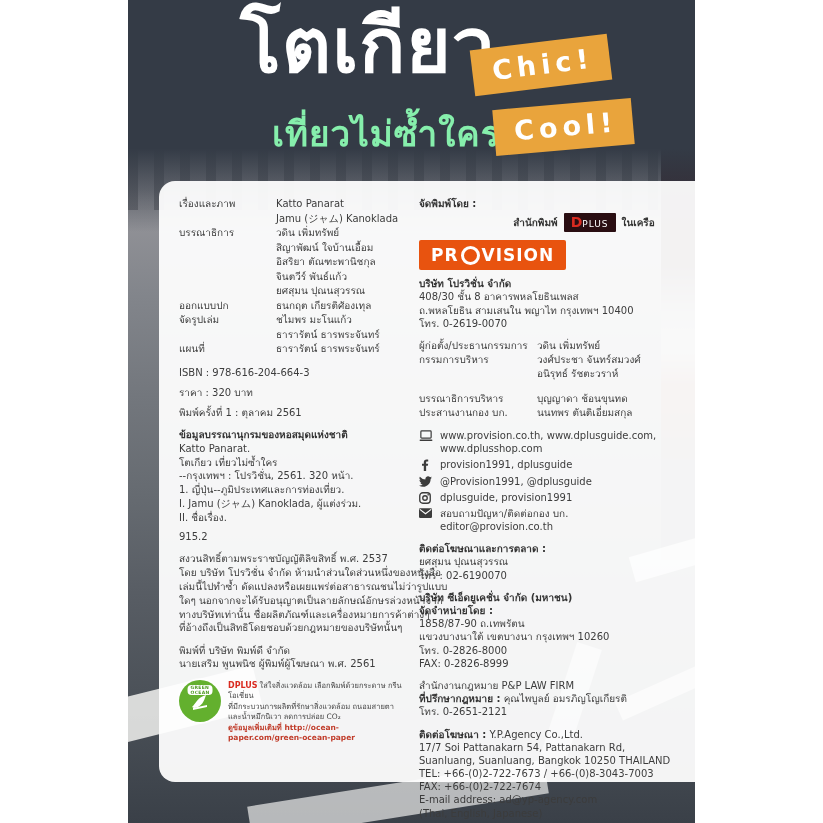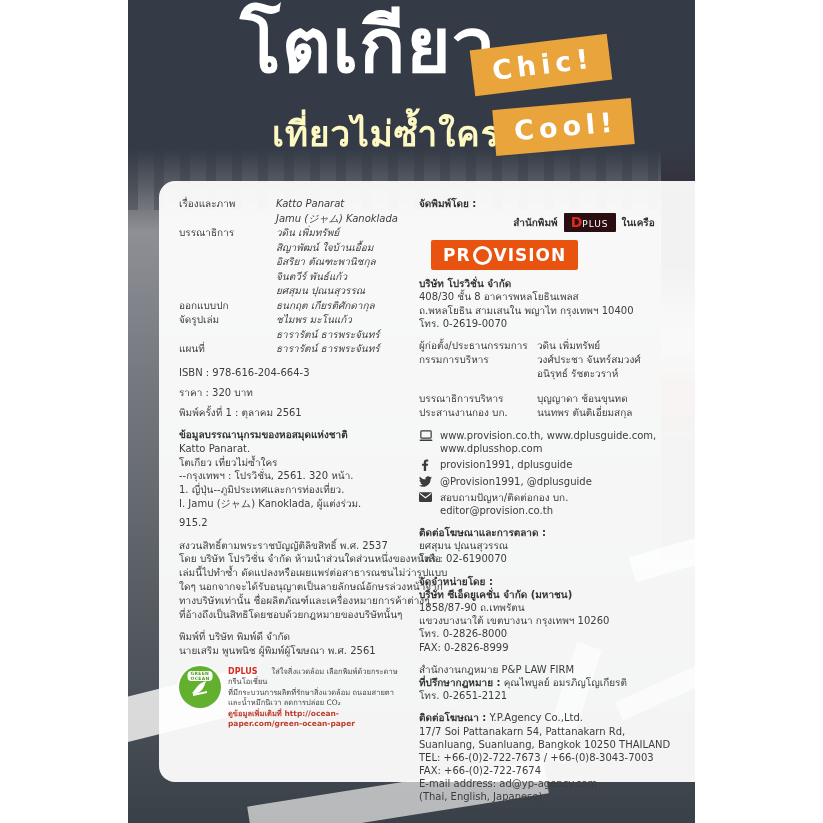--- a/index.html
+++ b/index.html
@@ -15,66 +15,66 @@
   .stripe{position:absolute;background:rgba(242,242,240,.85);}
   .s1{left:-18px;bottom:96px;width:150px;height:44px;transform:rotate(-14deg);}
   .s2{left:120px;bottom:6px;width:300px;height:34px;transform:rotate(-9deg);opacity:.8;}
   .s3{right:-6px;bottom:250px;width:70px;height:26px;transform:rotate(-16deg);opacity:.9;}
   .s4{right:-10px;bottom:120px;width:90px;height:20px;transform:rotate(-24deg);opacity:.75;}
   .s5{left:430px;bottom:60px;width:26px;height:120px;transform:rotate(18deg);opacity:.7;}
   
   .header-overlay{position:absolute;left:0;top:0;width:100%;height:232px;
     background:linear-gradient(180deg,#343b46 0%,#343b46 64%,rgba(52,59,70,.55) 82%,rgba(52,59,70,0) 100%);}
   .title{position:absolute;left:112px;top:6px;color:#fff;font-size:76px;font-weight:800;line-height:1.05;letter-spacing:1px;}
-  .subtitle{position:absolute;left:144px;top:106px;color:#fef9c3;font-size:35px;font-weight:800;letter-spacing:1px;}
+  .subtitle{position:absolute;left:144px;top:106px;color:#86efac;font-size:35px;font-weight:800;letter-spacing:1px;}
   .badge{position:absolute;background:#e9a43c;color:#fff;font-weight:800;font-size:27px;
     letter-spacing:5px;padding:7px 16px 8px 20px;}
   .badge-chic{left:344px;top:42px;transform:rotate(-7deg);}
   .badge-cool{left:366px;top:104px;transform:rotate(-5deg);}
   
   .card{position:absolute;left:31px;top:181px;width:608px;height:601px;background:rgba(255,255,255,.94);
     border-radius:16px;box-sizing:border-box;padding:16px 18px 12px 20px;color:#3c3c3c;
     display:grid;grid-template-columns:226px 1fr;column-gap:14px;}
   .col{min-width:0;}
   .sec{margin-bottom:9px;}
   .line{font-size:10px;line-height:1.32;white-space:nowrap;}
   .wrap{white-space:normal;}
   .bold{font-weight:700;color:#333;}
   .crow{display:flex;}
   .clabel{width:97px;flex:0 0 97px;font-size:10px;line-height:1.45;}
   .cvals{flex:1;}
-  .cvals .line{line-height:1.45;font-style:italic;}
+  .cvals .line{line-height:1.45;}
   .ed .line{margin-bottom:7px;}
   .lib .line,.cr .line{line-height:1.38;}
   
   .imprint-line{display:flex;align-items:center;gap:6px;margin:3px 0 6px;justify-content:center;}
   .dplus-box{background:#2a0e12;color:#fff;padding:2px 7px 3px;display:inline-flex;align-items:baseline;border-radius:1px;}
   .dplus-box .d{color:#d92b20;font-weight:900;font-size:14px;line-height:1;}
   .dplus-box .rest{font-weight:400;font-size:9px;letter-spacing:1px;line-height:1;}
   .prov-box{background:#e8530f;color:#fff;display:inline-flex;align-items:center;gap:1px;
-    padding:5px 12px;border-radius:2px;font-weight:800;font-size:17px;letter-spacing:1px;margin:2px 12px 7px;}
+    padding:5px 12px;border-radius:2px;font-weight:800;font-size:17px;letter-spacing:1px;margin:2px 0 7px;}
   .prov-o{display:inline-block;width:13px;height:13px;border:3px solid #fff;border-radius:50%;position:relative;margin:0 1px;}
   .prov-o::after{content:"";position:absolute;left:4px;top:4px;width:6px;height:3px;background:#e8530f;transform:rotate(35deg);}
   
   .brow{display:flex;}
   .blabel{width:118px;flex:0 0 118px;font-size:10px;line-height:1.4;}
   .bval{font-size:10px;line-height:1.4;}
   .mt{margin-top:11px;}
   
   .chrow{display:flex;gap:7px;margin-bottom:3px;}
   .chicon{flex:0 0 14px;width:14px;padding-top:1px;color:#3c3c3c;}
   .chicon svg{display:block;}
   
   .eco{display:flex;gap:7px;align-items:flex-start;margin-top:4px;}
   .gcircle{flex:0 0 42px;width:42px;height:42px;border-radius:50%;background:#63b02e;position:relative;
     display:flex;align-items:center;justify-content:center;box-shadow:0 0 0 2px rgba(255,255,255,.6);}
   .gbanner{position:absolute;top:5px;left:50%;transform:translateX(-50%);background:#fff;color:#4f9a24;
     font-size:4.5px;font-weight:700;padding:0 3px;border-radius:4px;letter-spacing:.3px;}
   .ecotext{font-size:7.5px;line-height:1.4;color:#444;}
-  .ecobrand{color:#d92b20;font-weight:900;font-size:8px;margin-right:14px;}
+  .ecobrand{color:#d92b20;font-weight:900;font-size:8px;margin-right:2px;}
   .ecolink{color:#c03c2a;font-weight:700;}
 </style>
 </head>
 <body>
 
 <div class="cover">
   <div class="photo"></div>
   <div class="shelf-band"></div>
   <div class="right-wall"></div>
   <div class="stripe s1"></div>
@@ -106,21 +106,21 @@
             <div class="line">วดิน เพิ่มทรัพย์</div>
             <div class="line">สิญาพัฒน์ ใจบ้านเอื้อม</div>
             <div class="line">อิสริยา ตัณฑะพานิชกุล</div>
             <div class="line">จินตวีร์ พันธ์แก้ว</div>
             <div class="line">ยศสุมน ปุณนสุวรรณ</div>
           </div>
         </div>
         <div class="crow">
           <div class="clabel">ออกแบบปก</div>
           <div class="cvals">
-              <div class="line">ธนกฤต เกียรติศักดากุล</div>
+              <div class="line">ธนกฤต เกียรติศัองเทุล</div>
             </div>
         </div>
         <div class="crow">
           <div class="clabel">จัดรูปเล่ม</div>
           <div class="cvals">
             <div class="line">ชไมพร มะโนแก้ว</div>
             <div class="line">ธารารัตน์ ธารพระจันทร์</div>
           </div>
         </div>
         <div class="crow">
@@ -137,20 +137,21 @@
         <div class="line">พิมพ์ครั้งที่ 1 : ตุลาคม 2561</div>
       </div>
 
       <div class="sec lib">
         <div class="line bold">ข้อมูลบรรณานุกรมของหอสมุดแห่งชาติ</div>
         <div class="line">Katto Panarat.</div>
         <div class="line">โตเกียว เที่ยวไม่ซ้ำใคร</div>
         <div class="line">--กรุงเทพฯ : โปรวิชั่น, 2561. 320 หน้า.</div>
         <div class="line">1. ญี่ปุ่น--ภูมิประเทศและการท่องเที่ยว.</div>
         <div class="line">I. Jamu (ジャム) Kanoklada, ผู้แต่งร่วม.</div>
+        <div class="line">II. ชื่อเรื่อง.</div>
         <div class="line" style="margin-top:5px">915.2</div>
       </div>
 
       <div class="sec cr">
         <div class="line">สงวนสิทธิ์ตามพระราชบัญญัติลิขสิทธิ์ พ.ศ. 2537</div>
         <div class="line">โดย บริษัท โปรวิชั่น จำกัด ห้ามนำส่วนใดส่วนหนึ่งของหนังสือ</div>
         <div class="line">เล่มนี้ไปทำซ้ำ ดัดแปลงหรือเผยแพร่ต่อสาธารณชนไม่ว่ารูปแบบ</div>
         <div class="line">ใดๆ นอกจากจะได้รับอนุญาตเป็นลายลักษณ์อักษรล่วงหน้าจาก</div>
         <div class="line">ทางบริษัทเท่านั้น ชื่อผลิตภัณฑ์และเครื่องหมายการค้าต่างๆ</div>
         <div class="line">ที่อ้างถึงเป็นสิทธิโดยชอบด้วยกฎหมายของบริษัทนั้นๆ</div>
@@ -247,41 +248,51 @@
         <div class="chrow">
           <span class="chicon">
             <svg width="13" height="11" viewBox="0 0 16 13">
                 <path d="M16 1.5c-.6.3-1.2.4-1.9.5.7-.4 1.2-1 1.4-1.8-.6.4-1.3.6-2.1.8A3.3 3.3 0 0 0 7.8 3.3c0 .3 0 .5.1.7A9.3 9.3 0 0 1 1.1.6 3.3 3.3 0 0 0 2.1 5c-.5 0-1-.2-1.5-.4C.6 6.2 1.7 7.5 3.2 7.8c-.5.1-1 .2-1.5.1.4 1.3 1.6 2.2 3.1 2.3A6.6 6.6 0 0 1 0 11.5 9.3 9.3 0 0 0 5 13c6 0 9.3-5 9.3-9.3v-.4c.7-.5 1.2-1.1 1.7-1.8z" fill="#3c3c3c"></path>
               </svg>
           </span>
           <div class="line">@Provision1991, @dplusguide</div>
         </div>
         <div class="chrow">
           <span class="chicon">
+            <svg width="12" height="12" viewBox="0 0 16 16">
+                <rect x="1" y="1" width="14" height="14" rx="4" fill="none" stroke="#3c3c3c" stroke-width="1.8"></rect>
+                <circle cx="8" cy="8" r="3" fill="none" stroke="#3c3c3c" stroke-width="1.8"></circle>
+                <circle cx="12.2" cy="3.8" r="1.1" fill="#3c3c3c"></circle>
+              </svg>
+          </span>
+          <div class="line">dplusguide, provision1991</div>
+        </div>
+        <div class="chrow">
+          <span class="chicon">
             <svg width="13" height="10" viewBox="0 0 16 12">
                 <rect width="16" height="12" rx="1.5" fill="#3c3c3c"></rect>
                 <path d="M1 1.5 8 7l7-5.5" fill="none" stroke="#fff" stroke-width="1.4"></path>
               </svg>
           </span>
           <div>
             <div class="line">สอบถามปัญหา/ติดต่อกอง บก.</div>
             <div class="line">editor@provision.co.th</div>
           </div>
         </div>
       </div>
 
       <div class="sec">
         <div class="line bold">ติดต่อโฆษณาและการตลาด :</div>
         <div class="line">ยศสุมน ปุณนสุวรรณ</div>
         <div class="line">โทร : 02-6190070</div>
       </div>
 
       <div class="sec">
+        <div class="line bold">บริษัท ซีเอ็ดยูเคชั่น จำกัด (มหาชน)</div>
         <div class="line bold">จัดจำหน่ายโดย :</div>
-        <div class="line bold">บริษัท ซีเอ็ดยูเคชั่น จำกัด (มหาชน)</div>
         <div class="line">1858/87-90 ถ.เทพรัตน</div>
         <div class="line">แขวงบางนาใต้ เขตบางนา กรุงเทพฯ 10260</div>
         <div class="line">โทร. 0-2826-8000</div>
         <div class="line">FAX: 0-2826-8999</div>
       </div>
 
       <div class="sec">
         <div class="line">สำนักงานกฎหมาย P&amp;P LAW FIRM</div>
         <div class="line"><span class="bold">ที่ปรึกษากฎหมาย :</span> <span>คุณไพบูลย์ อมรภิญโญเกียรติ</span></div>
         <div class="line">โทร. 0-2651-2121</div>

